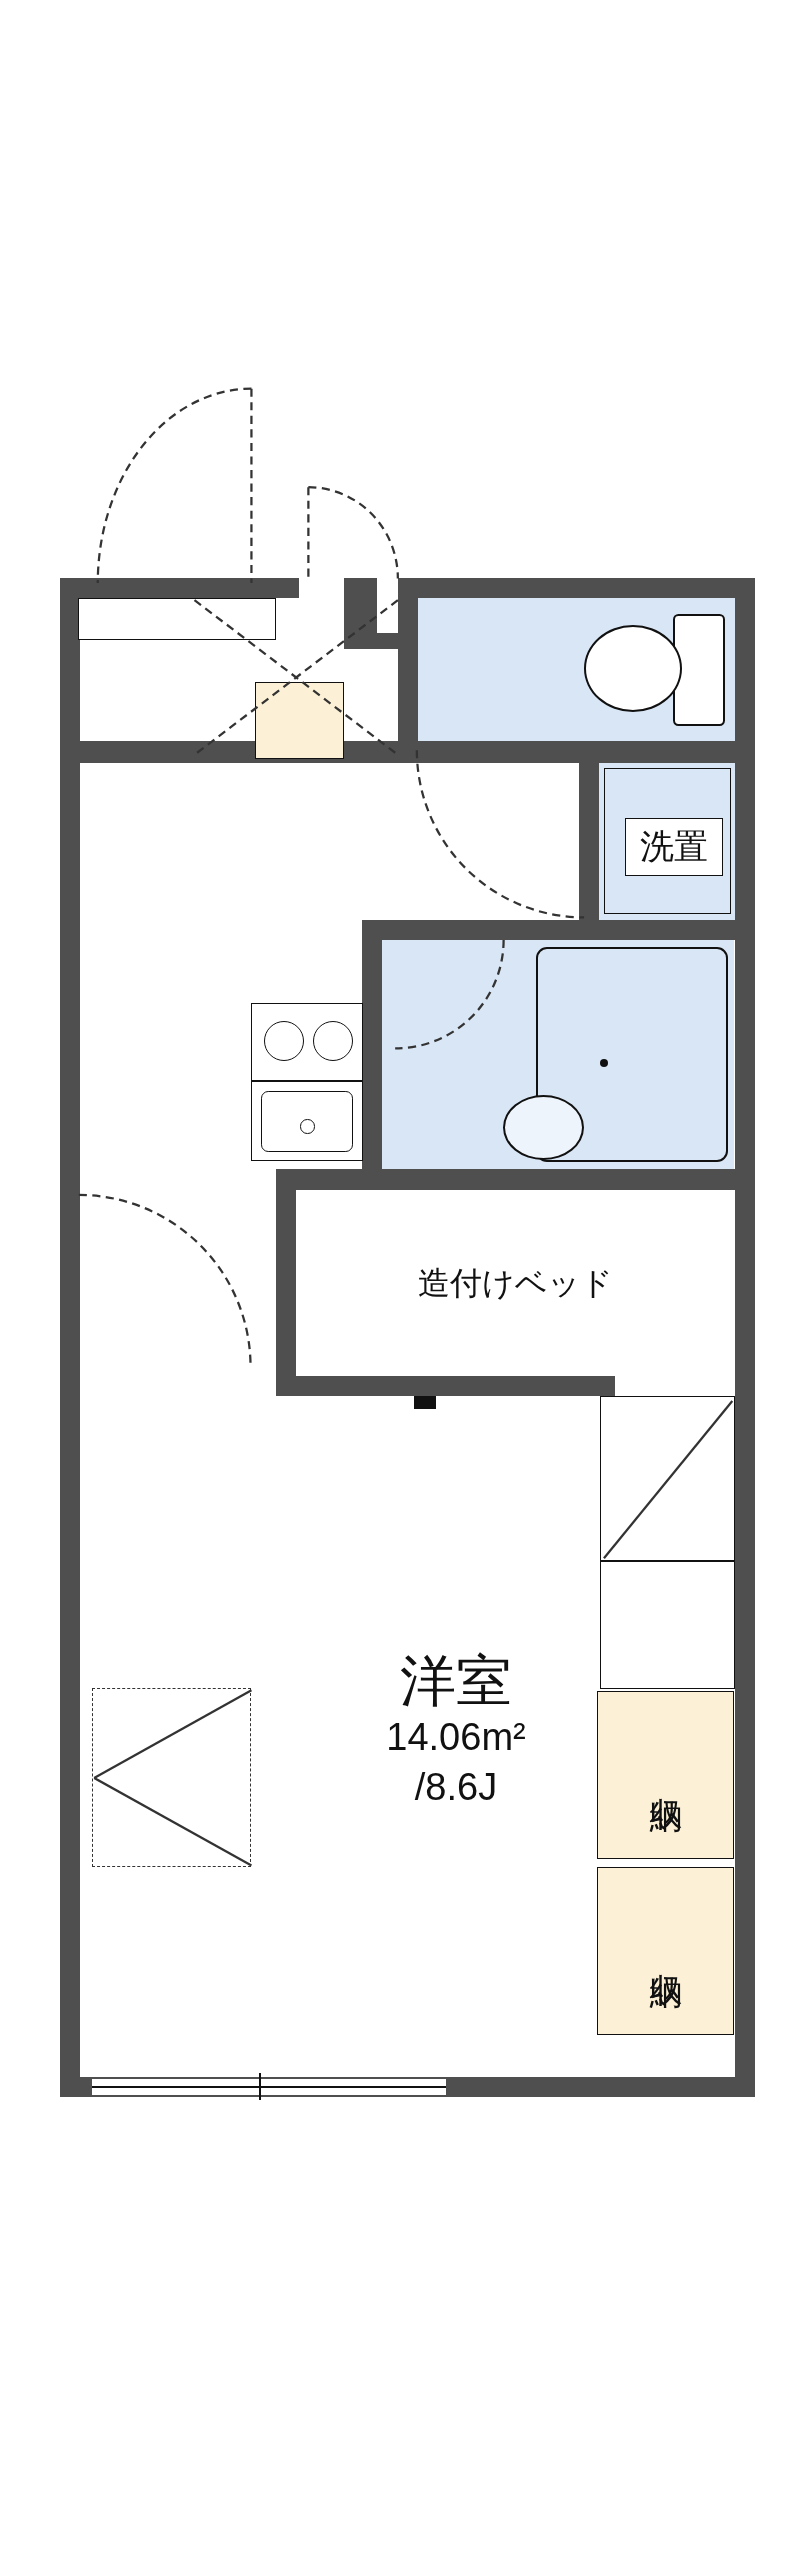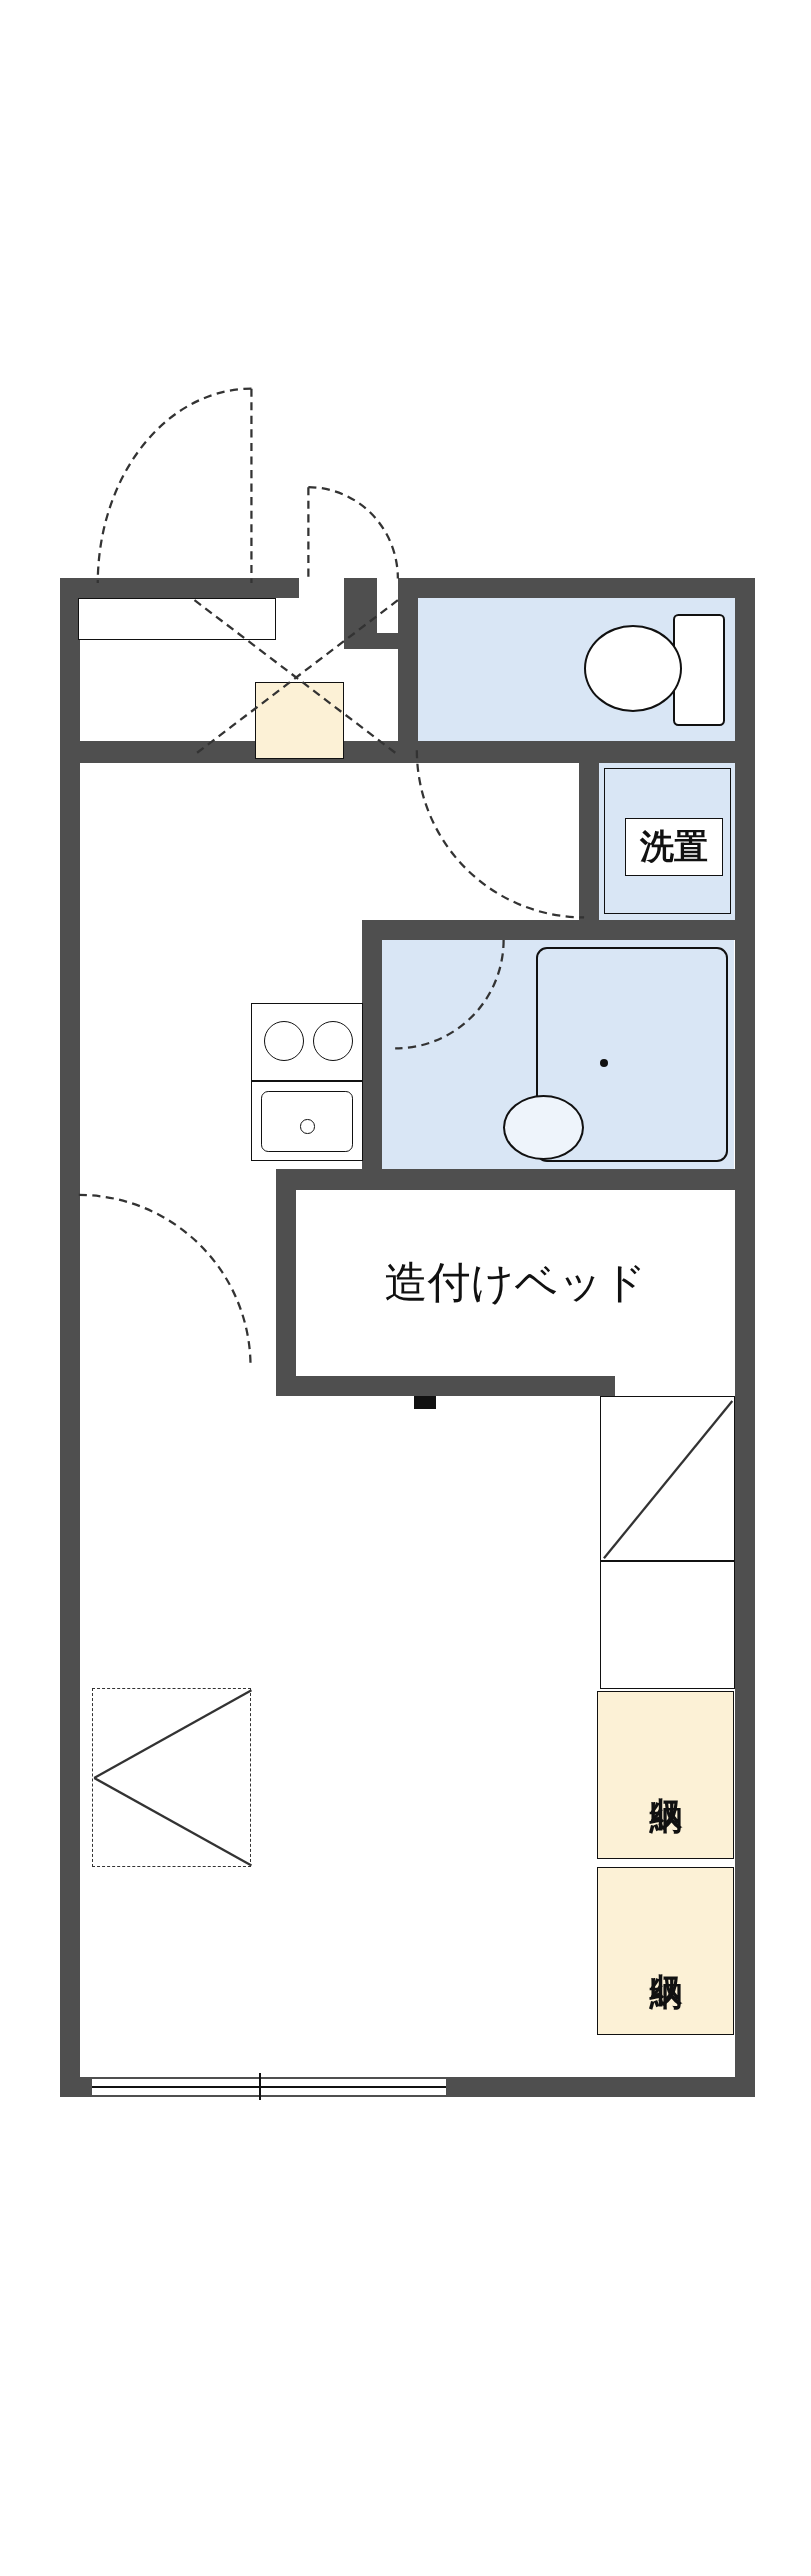--- a/index.html
+++ b/index.html
@@ -2,27 +2,27 @@
 <html style="--wall: #4f4f4f; --water-area-fill: #d9e6f5; --storage-fill: #fcf1d6; --line: #111111; --background: #ffffff;font-size:14.5px"><head>
 <meta charset="utf-8">
 <style>
   html,body{margin:0;padding:0;background:#fff;}
   .canvas{position:relative;width:812px;height:2576px;background:var(--background,#fff);
           font-family:"Liberation Sans", sans-serif;color:#111;overflow:hidden;}
   .abs{position:absolute;box-sizing:border-box;}
   .wall{position:absolute;background:var(--wall,#4f4f4f);}
   .blue{background:var(--water-area-fill,#d9e6f5);}
   .cream{background:var(--storage-fill,#fcf1d6);}
-  .thin{border:1.8px solid var(--line,#111);font-weight:bold;}
+  .thin{border:1.8px solid var(--line,#111);}
   .thick{border:2.7px solid var(--line,#111);}
   .round{border-radius:50%;}
   .label{display:flex;align-items:center;justify-content:center;text-align:center;}
   .svg-overlay{position:absolute;left:0;top:0;pointer-events:none;}
   .vtext{writing-mode:vertical-rl;text-orientation:upright;letter-spacing:3.6px;}
-  .bedlabel{font-size:43px;line-height:1.35;font-family:Liberation Serif, serif;}
+  .bedlabel{font-size:32px;line-height:1.35;}
   .roomname{font-size:56px;line-height:1.15;}
   .areatxt{font-size:38px;line-height:1.3;}
   .laundrybox{background:#fff;font-size:34px;}
 </style>
 </head>
 <body>
 
 <div class="canvas">
 
   <div class="abs blue" style="left:418px;top:598px;width:317px;height:143px;"></div>
@@ -82,20 +82,25 @@
 
   <div class="abs thin cream label" style="left:597px;top:1691px;width:137px;height:168px;">
     <span class="vtext" style="font-size:33px;">収納</span>
   </div>
   <div class="abs thin cream label" style="left:597px;top:1867px;width:137px;height:168px;">
     <span class="vtext" style="font-size:33px;">収納</span>
   </div>
 
   <div class="abs" style="left:92px;top:1688px;width:159px;height:179px;border:1.8px dashed #333;"></div>
 
+  <div class="abs label" style="left:230px;top:1631px;width:452px;height:199px;flex-direction:column;">
+    <div class="roomname">洋室</div>
+    <div class="areatxt">14.06m²</div>
+    <div class="areatxt">/8.6J</div>
+  </div>
 
   <svg class="svg-overlay" width="812" height="2576" viewBox="0 0 898 2850">
     <g stroke="#333" stroke-width="2.5" fill="none">
 
       <line x1="278" y1="430" x2="278" y2="645" stroke-dasharray="9 6"></line>
       <path d="M 278 430 A 170 215 0 0 0 108 645" stroke-dasharray="9 6"></path>
 
       <line x1="341" y1="539" x2="341" y2="640" stroke-dasharray="9 6"></line>
       <path d="M 341 539 A 99 101 0 0 1 440 640" stroke-dasharray="9 6"></path>
 

